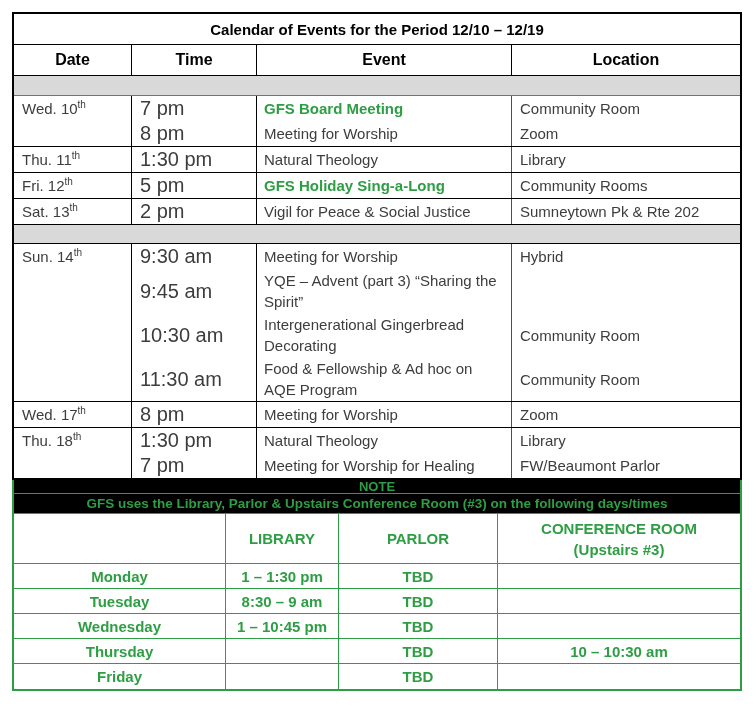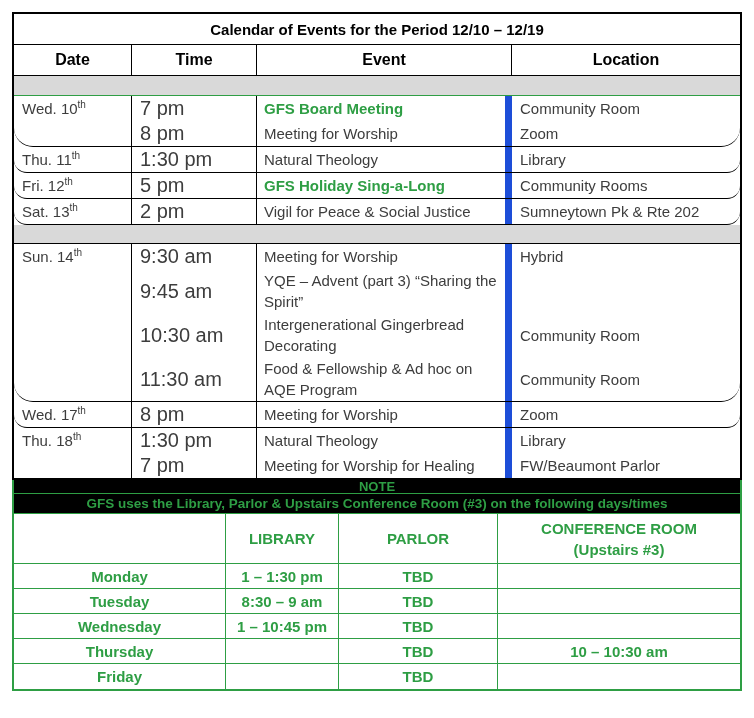--- a/index.html
+++ b/index.html
@@ -25,37 +25,37 @@
   }
   .c-date { width: 118px; border-right: 1px solid #000; }
   .c-time { width: 125px; border-right: 1px solid #000; }
   .c-event { width: 255px; border-right: 1px solid #000; }
   .c-loc { flex: 1; }
 
   .spacer { background: #d9d9d9; }
   .spacer-1 { height: 20px; border-bottom: 1px solid #2e9e44; }
   .spacer-2 { height: 19px; border-bottom: 1px solid #000; }
 
-  .block { display: flex; border-bottom: 1px solid #000; border-radius: 19px; }
+  .block { display: flex; border-bottom: 1px solid #000; }
   .block.last { border-bottom: none; }
   .block .date-cell {
     width: 118px; border-right: 1px solid #000;
     padding: 3px 4px 0 8px; font-size: 15px; color: #3d3d3d;
   }
   .date-cell sup { font-size: 10px; }
   .block .entries { flex: 1; display: flex; flex-direction: column; }
   .entry { display: flex; min-height: 25px; align-items: center; }
   .entry.tall { min-height: 44px; }
   .entry .time-cell {
     width: 125px; border-right: 1px solid #000; align-self: stretch;
     display: flex; align-items: center; padding-left: 8px;
     font-size: 20px; color: #3d3d3d;
   }
   .entry .event-cell {
-    width: 255px; border-right: 7px solid #1d4ed8; align-self: stretch;
+    width: 255px; border-right: 1px solid #1d4ed8; align-self: stretch;
     display: flex; align-items: center; padding: 1px 4px 1px 7px;
     font-size: 15px; color: #3d3d3d; line-height: 21px;
   }
   .entry .event-cell.green { color: #2e9e44; font-weight: bold; }
   .entry .loc-cell {
     flex: 1; align-self: stretch;
     display: flex; align-items: center; padding-left: 8px;
     font-size: 15px; color: #3d3d3d;
   }
 

